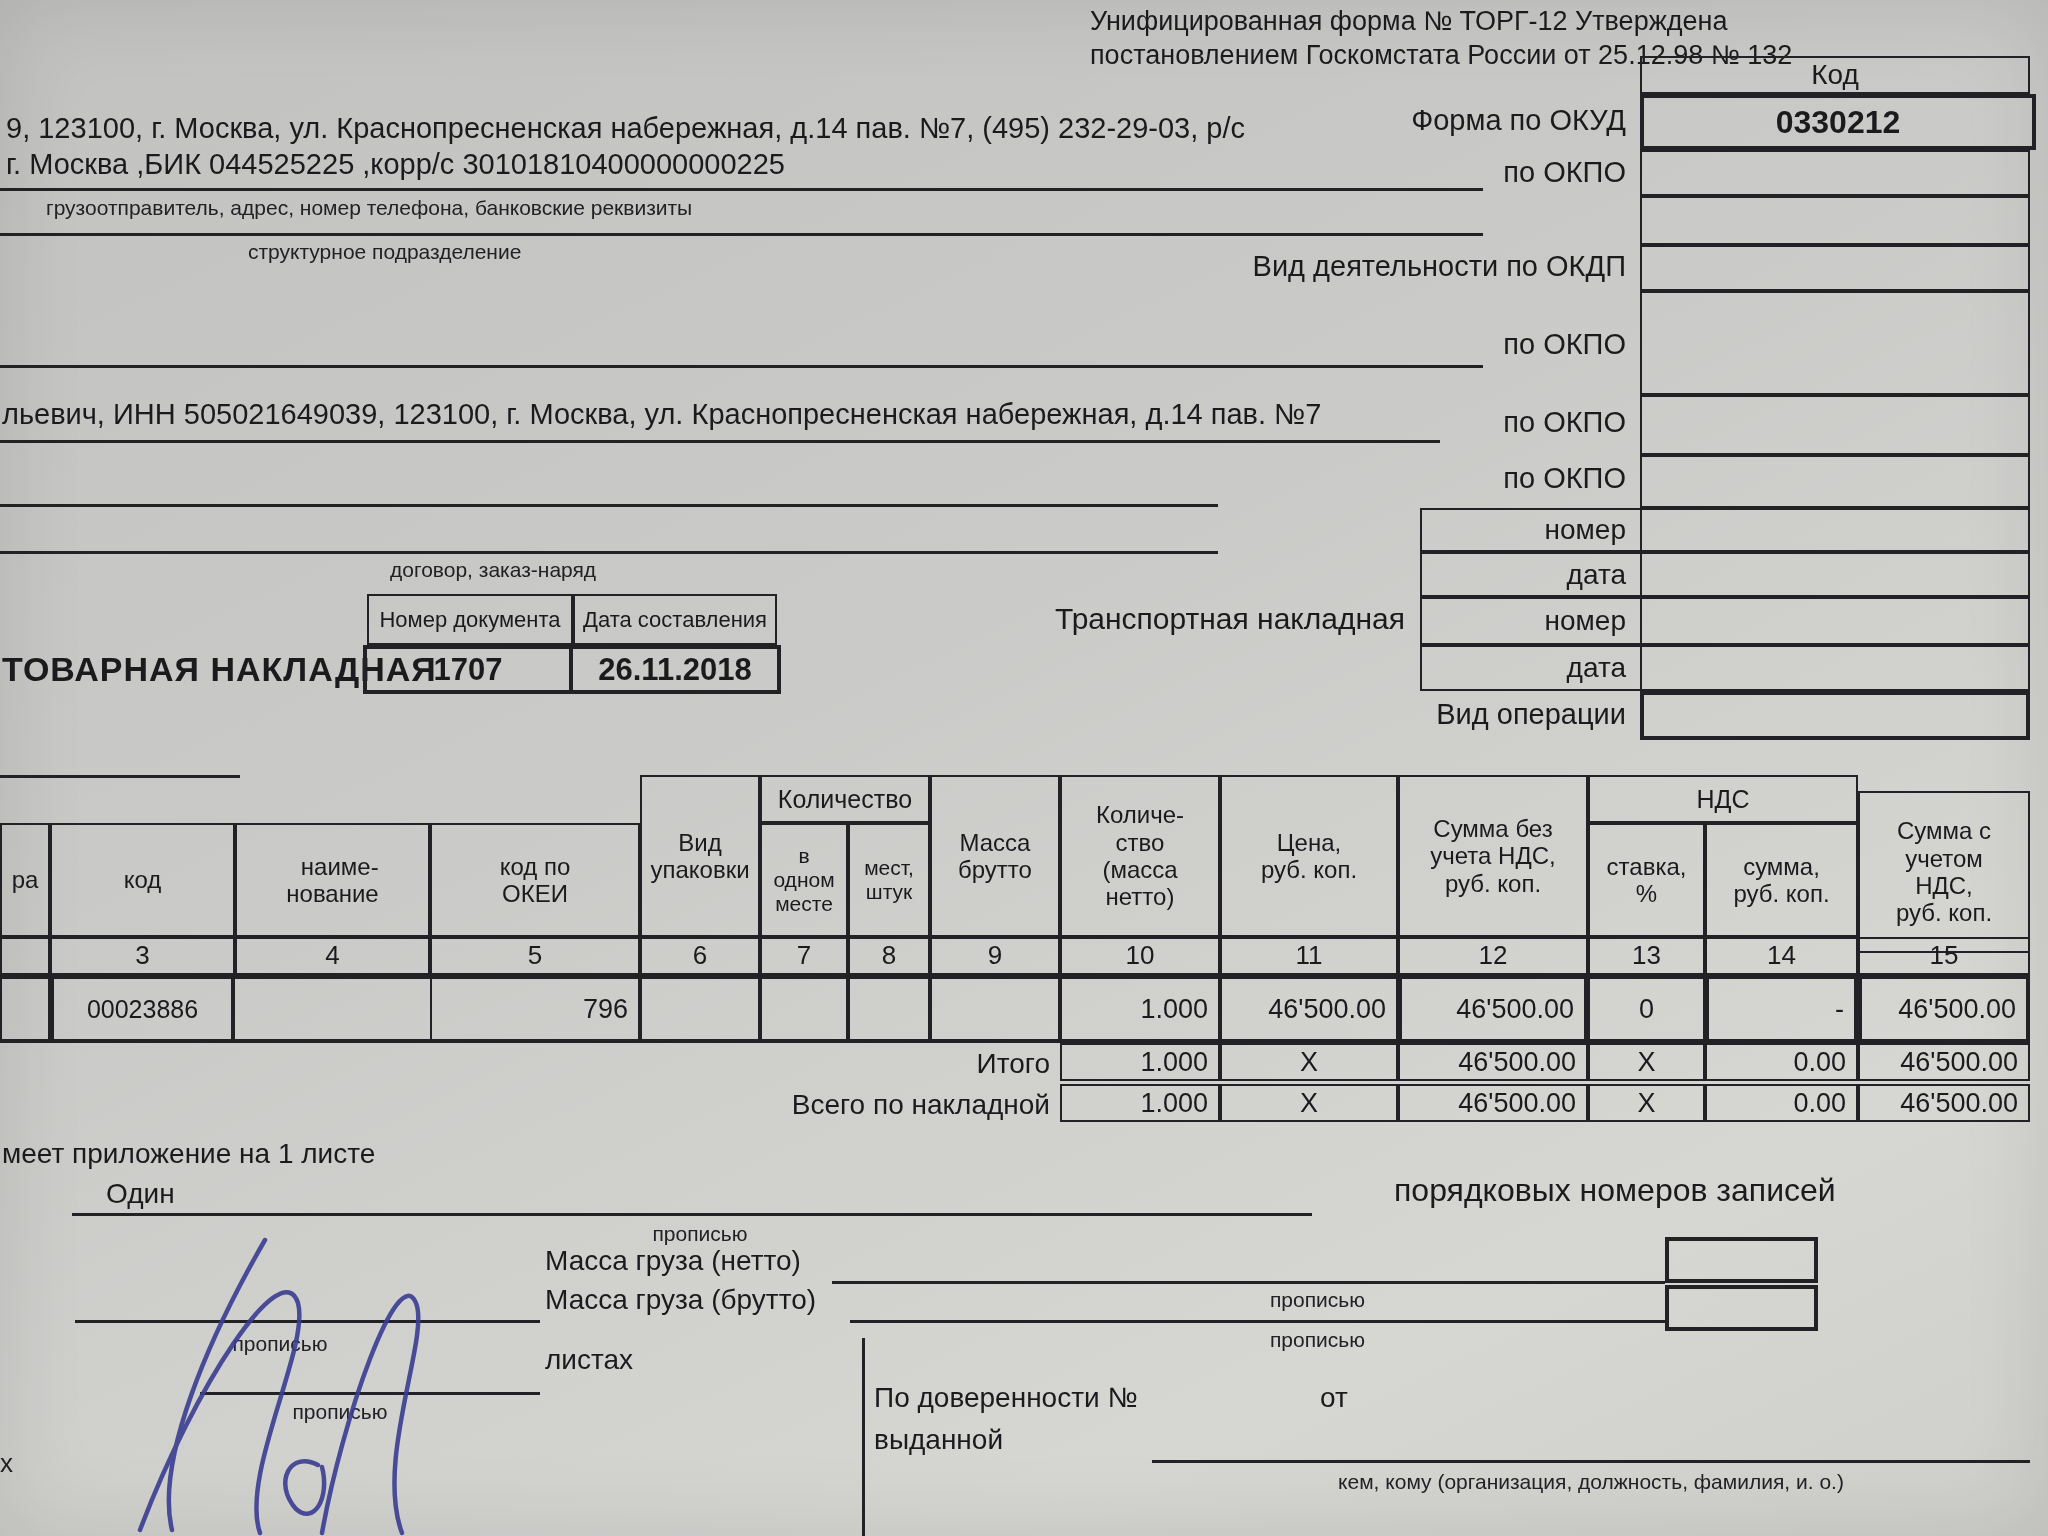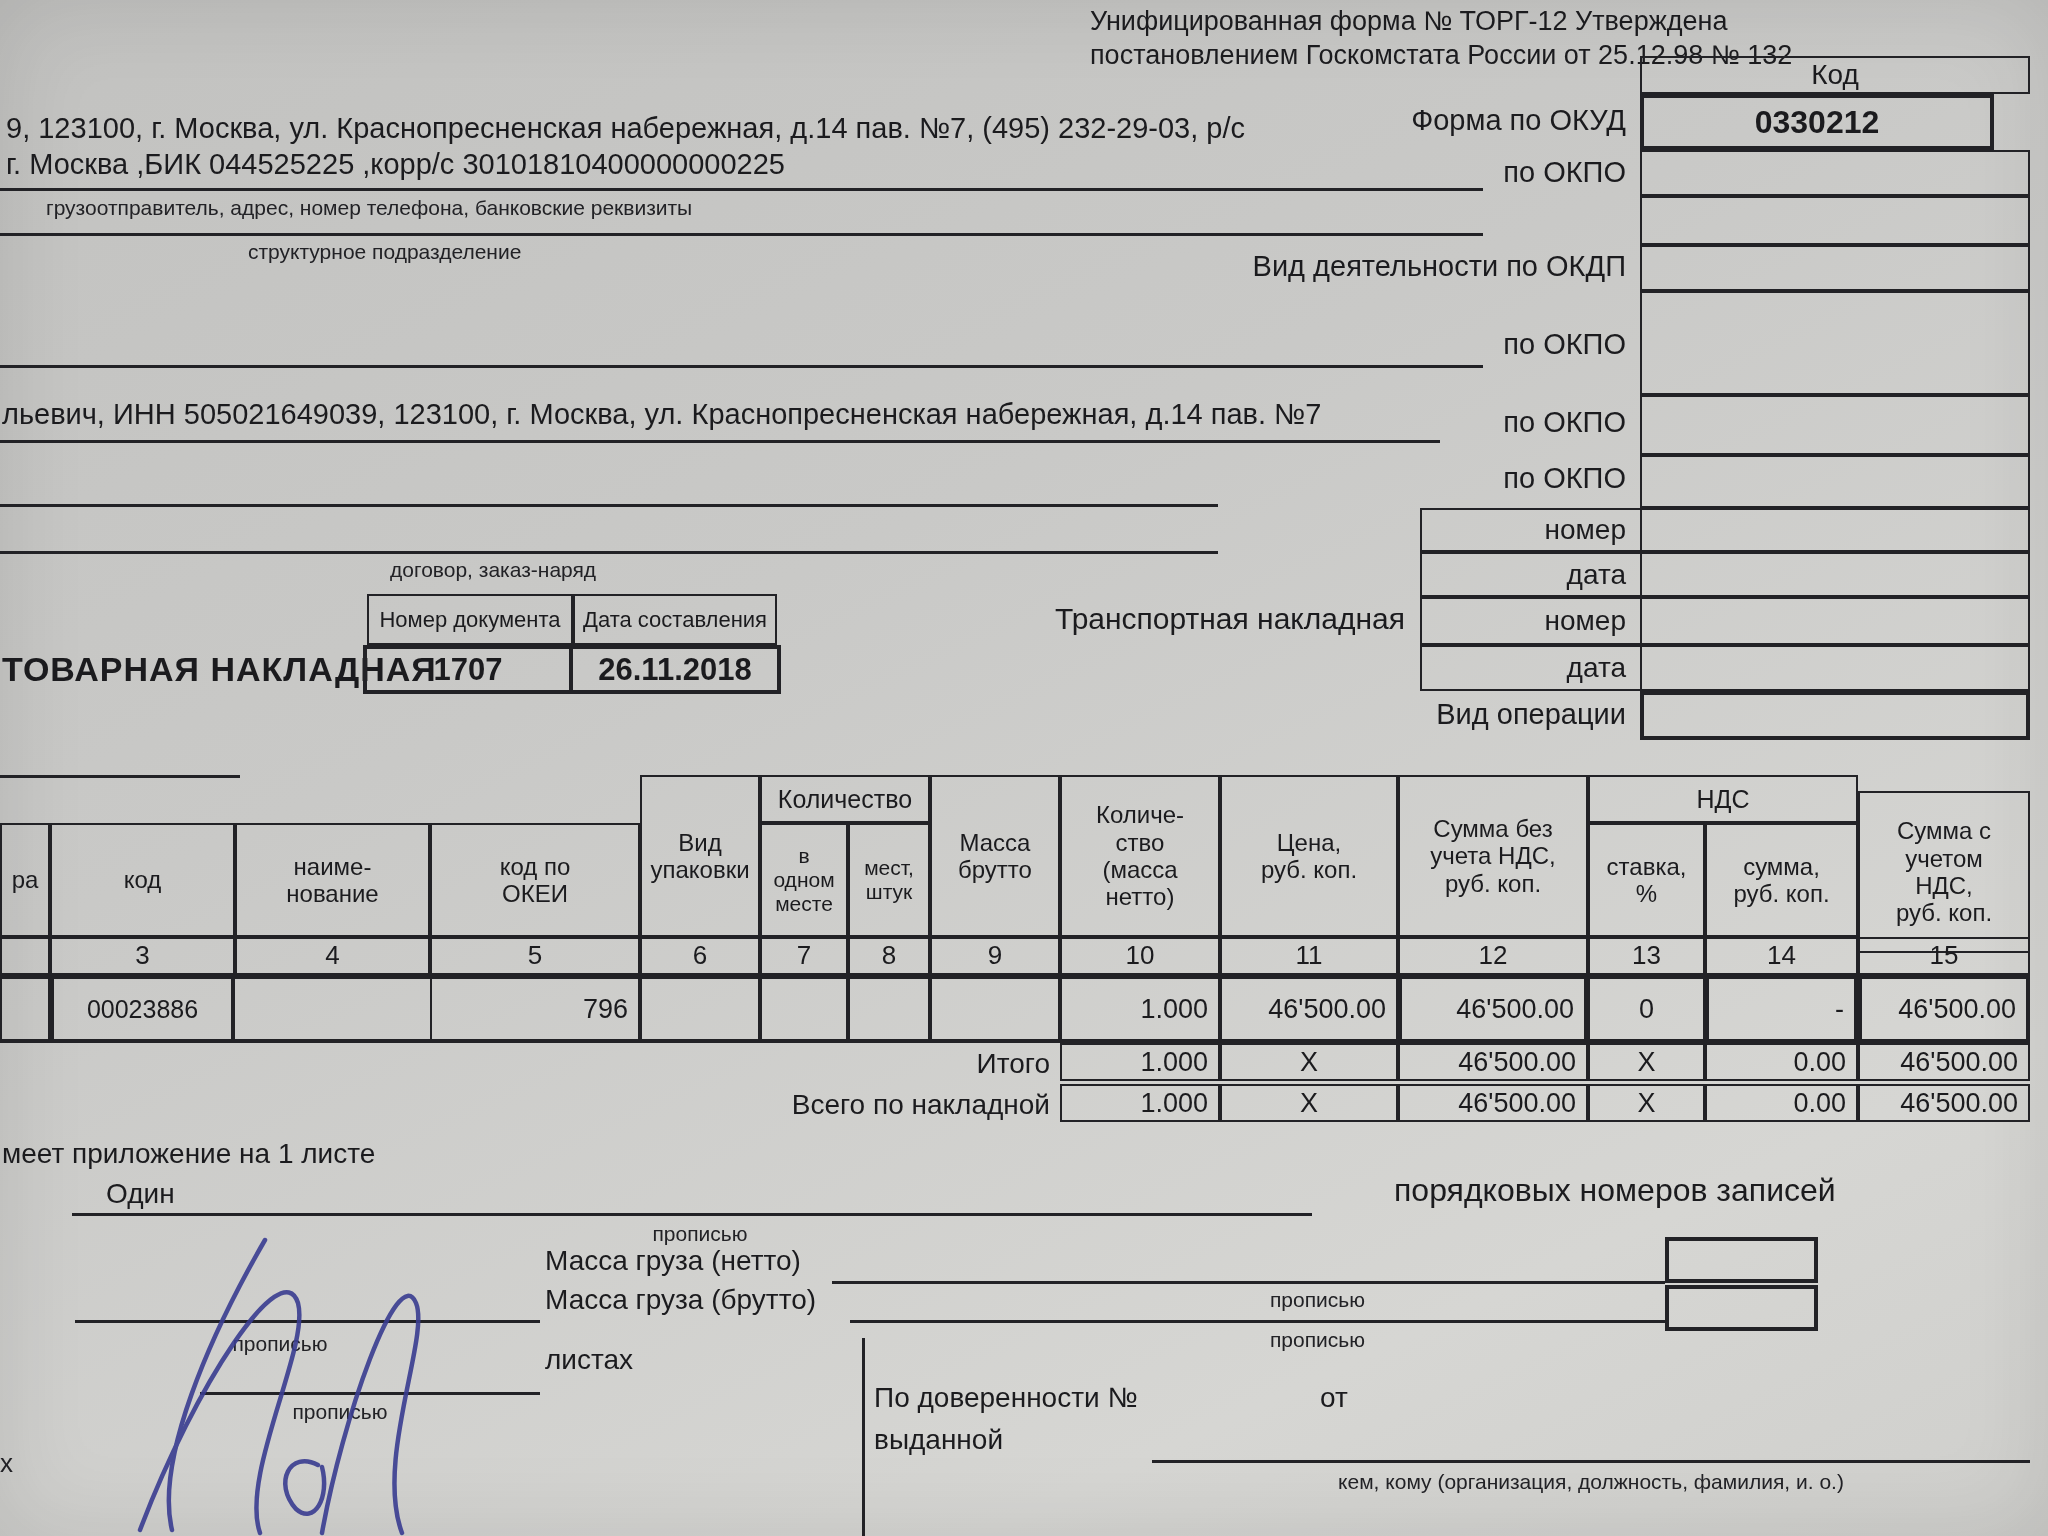--- a/index.html
+++ b/index.html
@@ -24,21 +24,21 @@
 </style>
 </head>
 <body>
 
 <div class="page">
 
   <div class="t" style="left:1090px;top:6px;font-size:27px;">Унифицированная форма № ТОРГ-12 Утверждена</div>
   <div class="t" style="left:1090px;top:40px;font-size:27px;">постановлением Госкомстата России от 25.12.98 № 132</div>
 
   <div class="cell" style="left:1640px;top:56px;width:390px;height:38px;font-size:28px;">Код</div>
-  <div class="cell thick b" style="left:1640px;top:94px;width:354px;height:56px;font-size:32px;">0330212</div>
+  <div class="cell thick b" style="left:1640px;top:94px;width:396px;height:56px;font-size:32px;">0330212</div>
   <div class="cell" style="left:1640px;top:150px;width:390px;height:46px;"></div>
   <div class="cell" style="left:1640px;top:196px;width:390px;height:49px;"></div>
   <div class="cell" style="left:1640px;top:245px;width:390px;height:46px;"></div>
   <div class="cell" style="left:1640px;top:291px;width:390px;height:104px;"></div>
   <div class="cell" style="left:1640px;top:395px;width:390px;height:60px;"></div>
   <div class="cell" style="left:1640px;top:455px;width:390px;height:53px;"></div>
   <div class="cell" style="left:1640px;top:508px;width:390px;height:44px;"></div>
   <div class="cell" style="left:1640px;top:552px;width:390px;height:45px;"></div>
   <div class="cell" style="left:1640px;top:597px;width:390px;height:48px;"></div>
   <div class="cell" style="left:1640px;top:645px;width:390px;height:46px;"></div>
@@ -82,21 +82,21 @@
   <div class="cell thick b" style="left:363px;top:645px;width:210px;height:49px;font-size:31px;">1707</div>
   <div class="cell thick b" style="left:569px;top:645px;width:212px;height:49px;font-size:31px;">26.11.2018</div>
 
   <div class="hl" style="left:0;top:775px;width:240px;"></div>
 
   <div class="cell" style="left:760px;top:775px;width:170px;height:48px;font-size:25px;">Количество</div>
   <div class="cell" style="left:1588px;top:775px;width:270px;height:48px;font-size:25px;">НДС</div>
 
   <div class="cell" style="left:0;top:823px;width:50px;height:114px;">ра</div>
   <div class="cell" style="left:50px;top:823px;width:185px;height:114px;">код</div>
-  <div class="cell" style="left:235px;top:823px;width:195px;height:114px;">наиме-
+  <div class="cell" style="left:235px;top:823px;width:195px;height:114px;text-align:right;">наиме-
 нование</div>
   <div class="cell" style="left:430px;top:823px;width:210px;height:114px;">код по
 ОКЕИ</div>
   <div class="cell" style="left:640px;top:775px;width:120px;height:162px;">Вид
 упаковки</div>
   <div class="cell sm" style="left:760px;top:823px;width:88px;height:114px;">в
 одном
 месте</div>
   <div class="cell sm" style="left:848px;top:823px;width:82px;height:114px;">мест,
 штук</div>

